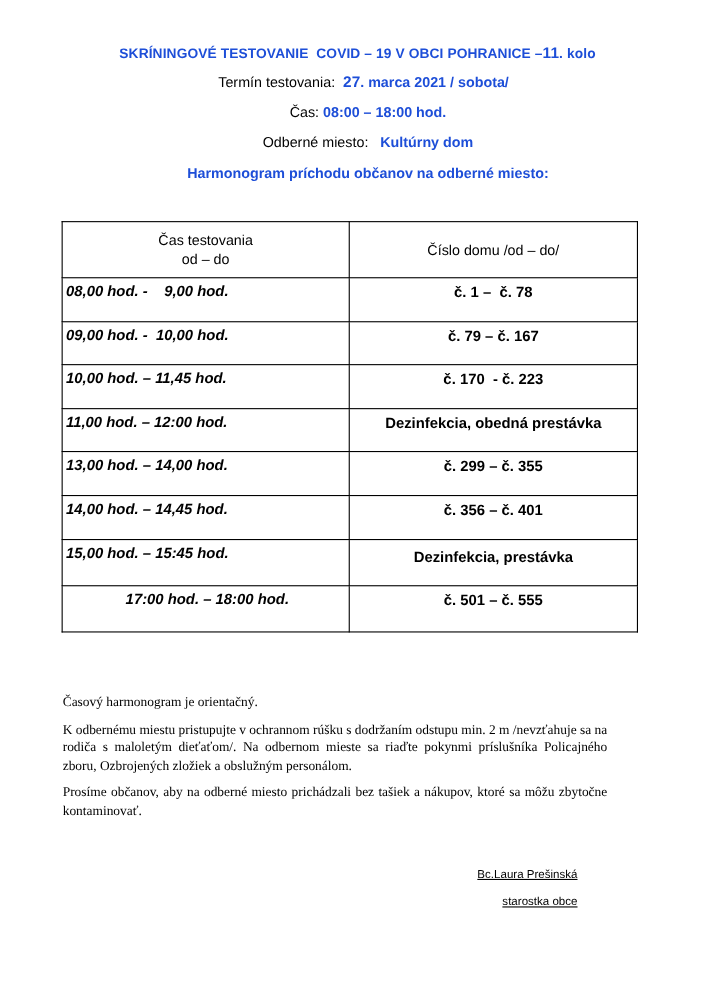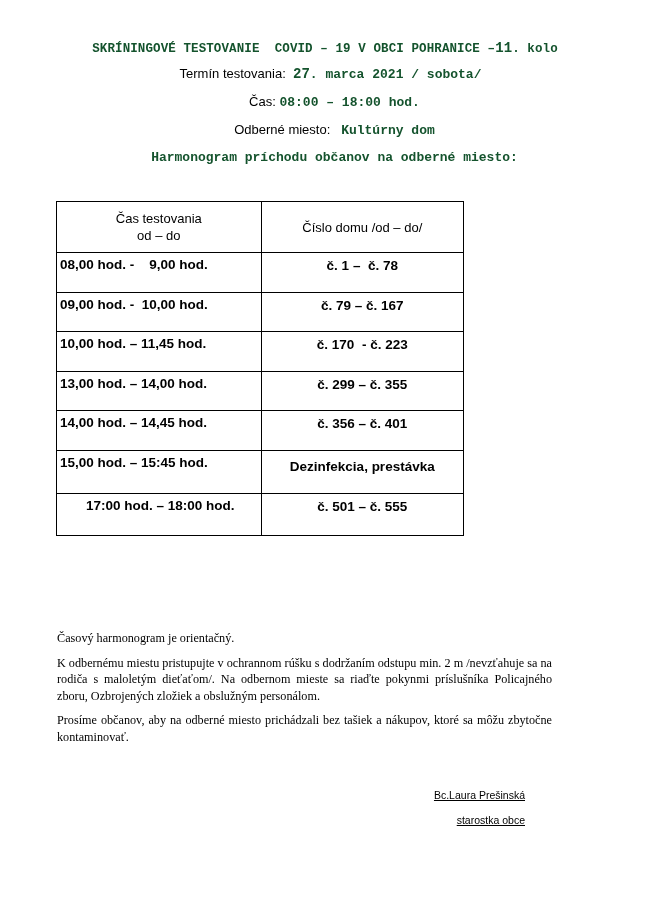--- a/index.html
+++ b/index.html
@@ -8,21 +8,21 @@
       background: #ffffff;
     }
     body {
       width: 645px;
       height: 913px;
       position: relative;
       overflow: hidden;
       font-family: "Liberation Sans", "DejaVu Sans", sans-serif;
       color: #000;
     }
-    .green { color: #14532d; font-family: Liberation Mono, monospace; }
+    .green { color: #1d4ed8; }
     .line {
       position: absolute;
       left: 0;
       width: 645px;
       text-align: center;
       font-size: 13px;
       white-space: pre;
     }
     .title-line {
       top: 40px;
@@ -39,21 +39,21 @@
     .time-line { top: 94px; left: 12px; }
     .time-line .val { font-weight: bold; }
     .place-line { top: 122px; left: 12px; }
     .place-line .val { font-weight: bold; }
     .harm-line { top: 150px; left: 12px; font-weight: bold; }
 
     table.schedule {
       position: absolute;
       top: 201px;
       left: 56px;
-      width: 408px;
+      width: 524px;
       border-collapse: collapse;
       font-size: 13.5px;
     }
     table.schedule td, table.schedule th {
       border: 1.5px solid #000;
       padding: 0;
       vertical-align: top;
     }
     table.schedule th {
       font-weight: normal;
@@ -66,20 +66,21 @@
     table.schedule col.c2 { width: 240px; }
     table.schedule td {
       height: 33.6px;
       font-weight: bold;
     }
     td.time-cell {
       text-align: left;
       padding-left: 3px !important;
       padding-top: 4px !important;
       white-space: pre;
+      font-style: italic;
     }
     td.house-cell {
       text-align: center;
       padding-top: 5px !important;
       white-space: pre;
     }
     td.house-cell.pause2 { padding-top: 8px !important; }
     tr.last td { height: 36px; border-bottom-width: 1.5px; text-align: center; }
 
     .notes {
@@ -136,20 +137,24 @@
     </tr>
     <tr>
       <td class="time-cell">09,00 hod. -  10,00 hod.</td>
       <td class="house-cell">č. 79 – č. 167</td>
     </tr>
     <tr>
       <td class="time-cell">10,00 hod. – 11,45 hod.</td>
       <td class="house-cell">č. 170  - č. 223</td>
     </tr>
     <tr>
+      <td class="time-cell">11,00 hod. – 12:00 hod.</td>
+      <td class="house-cell">Dezinfekcia, obedná prestávka</td>
+    </tr>
+    <tr>
       <td class="time-cell">13,00 hod. – 14,00 hod.</td>
       <td class="house-cell">č. 299 – č. 355</td>
     </tr>
     <tr>
       <td class="time-cell">14,00 hod. – 14,45 hod.</td>
       <td class="house-cell">č. 356 – č. 401</td>
     </tr>
     <tr>
       <td class="time-cell">15,00 hod. – 15:45 hod.</td>
       <td class="house-cell pause2">Dezinfekcia, prestávka</td>

